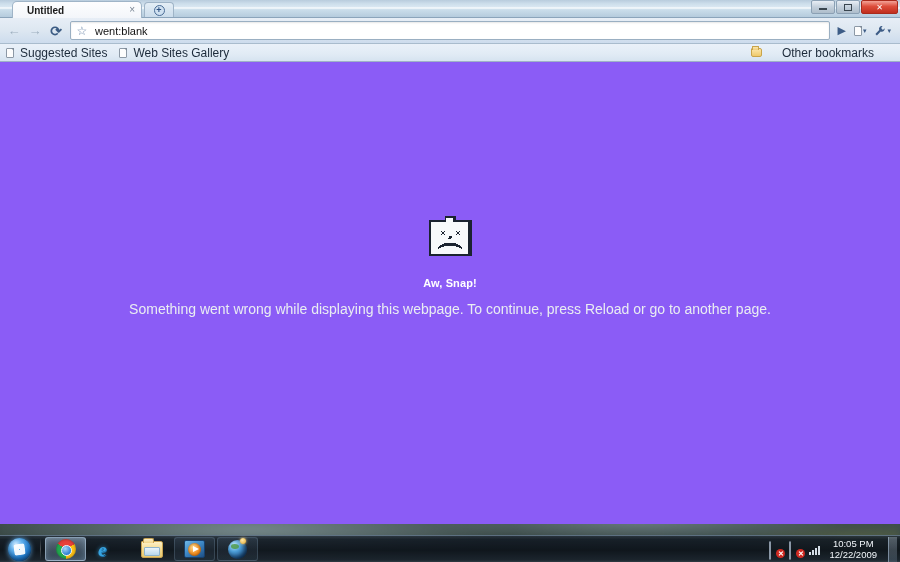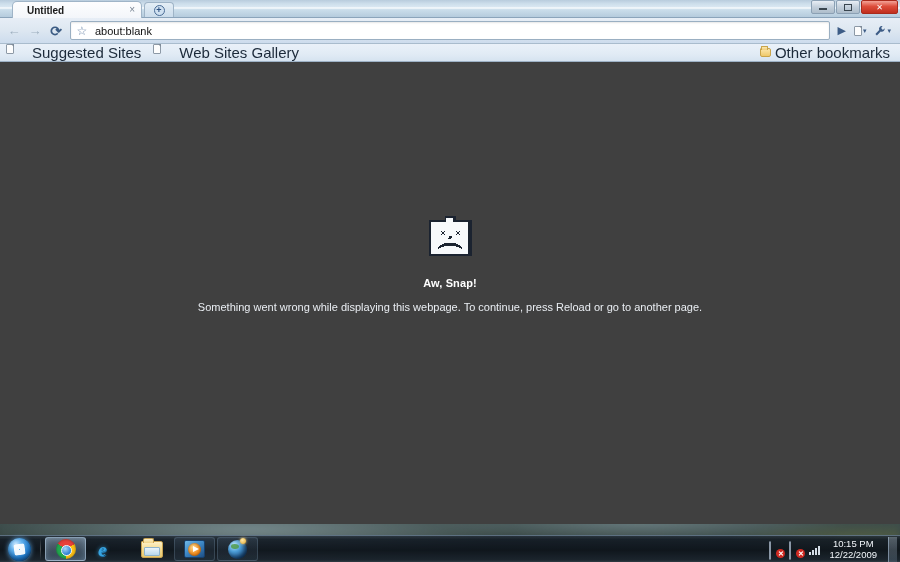--- a/index.html
+++ b/index.html
@@ -119,22 +119,22 @@
   .tb-btn .caret { font-size: 7px; }
 
   
   #bookmarks {
     position: relative; height: 18px; width: 900px;
     background: linear-gradient(180deg, #eaf1f9 0%, #e1ebf5 60%, #d6e3f0 100%);
     border-bottom: 1px solid #9eb2c6;
     display: flex; align-items: center; padding: 0 6px;
   }
   .bm-item {
-    display: flex; align-items: flex-start; gap: 18px; margin-right: 12px;
-    font-size: 15px; color: #1c2a3a; white-space: nowrap;
+    display: flex; align-items: center; gap: 6px; margin-right: 12px;
+    font-size: 12px; color: #1c2a3a; white-space: nowrap;
   }
   .bm-right { margin-left: auto; display: flex; align-items: center; gap: 4px; margin-right: 4px; }
   .doc-icon {
     width: 8px; height: 10px; background: #fdfdfd; border: 1px solid #8d99a6;
     position: relative; border-radius: 1px;
   }
   .doc-icon:after {
     content: ""; position: absolute; right: -1px; top: -1px;
     border-left: 3px solid transparent; border-top: 3px solid #7f8b98;
   }
@@ -152,21 +152,21 @@
   #content {
     position: relative; width: 900px; height: 462px;
     display: flex; flex-direction: column; align-items: center;
   }
   #sad-icon { margin-top: 152px; }
   #aw-snap-title {
     margin-top: 19px; font-size: 11px; font-weight: bold; color: #fff;
     letter-spacing: .1px;
   }
   #error-message {
-    margin-top: 12px; font-size: 11px; color: #e9edf2; text-align: center;
+    margin-top: 12px; font-size: 14px; color: #e9edf2; text-align: center;
   }
 
   
   #taskbar {
     position: absolute; left: 0; bottom: 0; width: 900px; height: 27px;
     background: linear-gradient(180deg,
       rgba(36,46,58,.80) 0%, rgba(18,26,36,.88) 14%,
       rgba(12,18,26,.90) 55%, rgba(24,33,44,.86) 92%, rgba(48,60,72,.80) 100%);
     border-top: 1px solid rgba(150,180,205,.45);
     display: flex; align-items: center;
@@ -343,21 +343,21 @@
     </div>
   </div>
 
   <div id="toolbar">
     <div class="nav-btn">←</div>
     <div class="nav-btn">→</div>
     <div class="nav-btn reload">⟳</div>
 
     <div id="omnibox">
       <span class="star-icon">☆</span>
-      <span class="url-text" title="Search Google or type a URL">about:blank</span>
+      <span class="url-text" title="Search Google or type a URL">went:blank</span>
     </div>
 
     <div class="tb-right">
       <div class="tb-btn">
         <span>▶</span>
       </div>
       <div class="tb-btn">
         <span class="doc-icon"></span>
         <span class="caret">▾</span>
       </div>
@@ -375,25 +375,25 @@
       <span class="doc-icon"></span>
       <span>Suggested Sites</span>
     </div>
     <div class="bm-item">
       <span class="doc-icon"></span>
       <span>Web Sites Gallery</span>
     </div>
 
     <div class="bm-right">
       <span class="folder-icon"></span>
-      <span class="bm-item" style="margin:0">Other bookmarks</span>
-    </div>
-  </div>
-
-  <div id="content" style="background: #404040;">
+      <span class="bm-item" style="margin:16px">Other bookmarks</span>
+    </div>
+  </div>
+
+  <div id="content" style="background: #8b5cf6;">
 
     <svg id="sad-icon" width="47" height="44" viewBox="0 0 47 44" shape-rendering="crispEdges">
 
       <path d="M2 6 h16 v-4 h11 v4 h16 v36 h-43 z" fill="#1b2330"></path>
       <path d="M4 8 h15 v-4 h7 v4 h15 v32 h-37 z" fill="#f7f9fb"></path>
 
       <path d="M13 17 l1.6 0 l1.4 1.4 l1.4 -1.4 l1.6 0 l-2.2 2.2 l2.2 2.2 l-1.6 0 l-1.4 -1.4 l-1.4 1.4 l-1.6 0 l2.2 -2.2 z" fill="#1b2330"></path>
 
       <path d="M28 17 l1.6 0 l1.4 1.4 l1.4 -1.4 l1.6 0 l-2.2 2.2 l2.2 2.2 l-1.6 0 l-1.4 -1.4 l-1.4 1.4 l-1.6 0 l2.2 -2.2 z" fill="#1b2330"></path>
 
@@ -441,18 +441,18 @@
       <span class="tray-net"></span>
       <span class="tray-x">✕</span>
     </span>
     <span class="tray-bars">
       <i></i>
         <i></i>
         <i></i>
         <i></i>
     </span>
     <div id="clock">
-      <div>10:15 PM</div>
+      <div>10:05 PM</div>
       <div>12/22/2009</div>
     </div>
     <div id="show-desktop"></div>
   </div>
 </div>
 
 </body></html>

